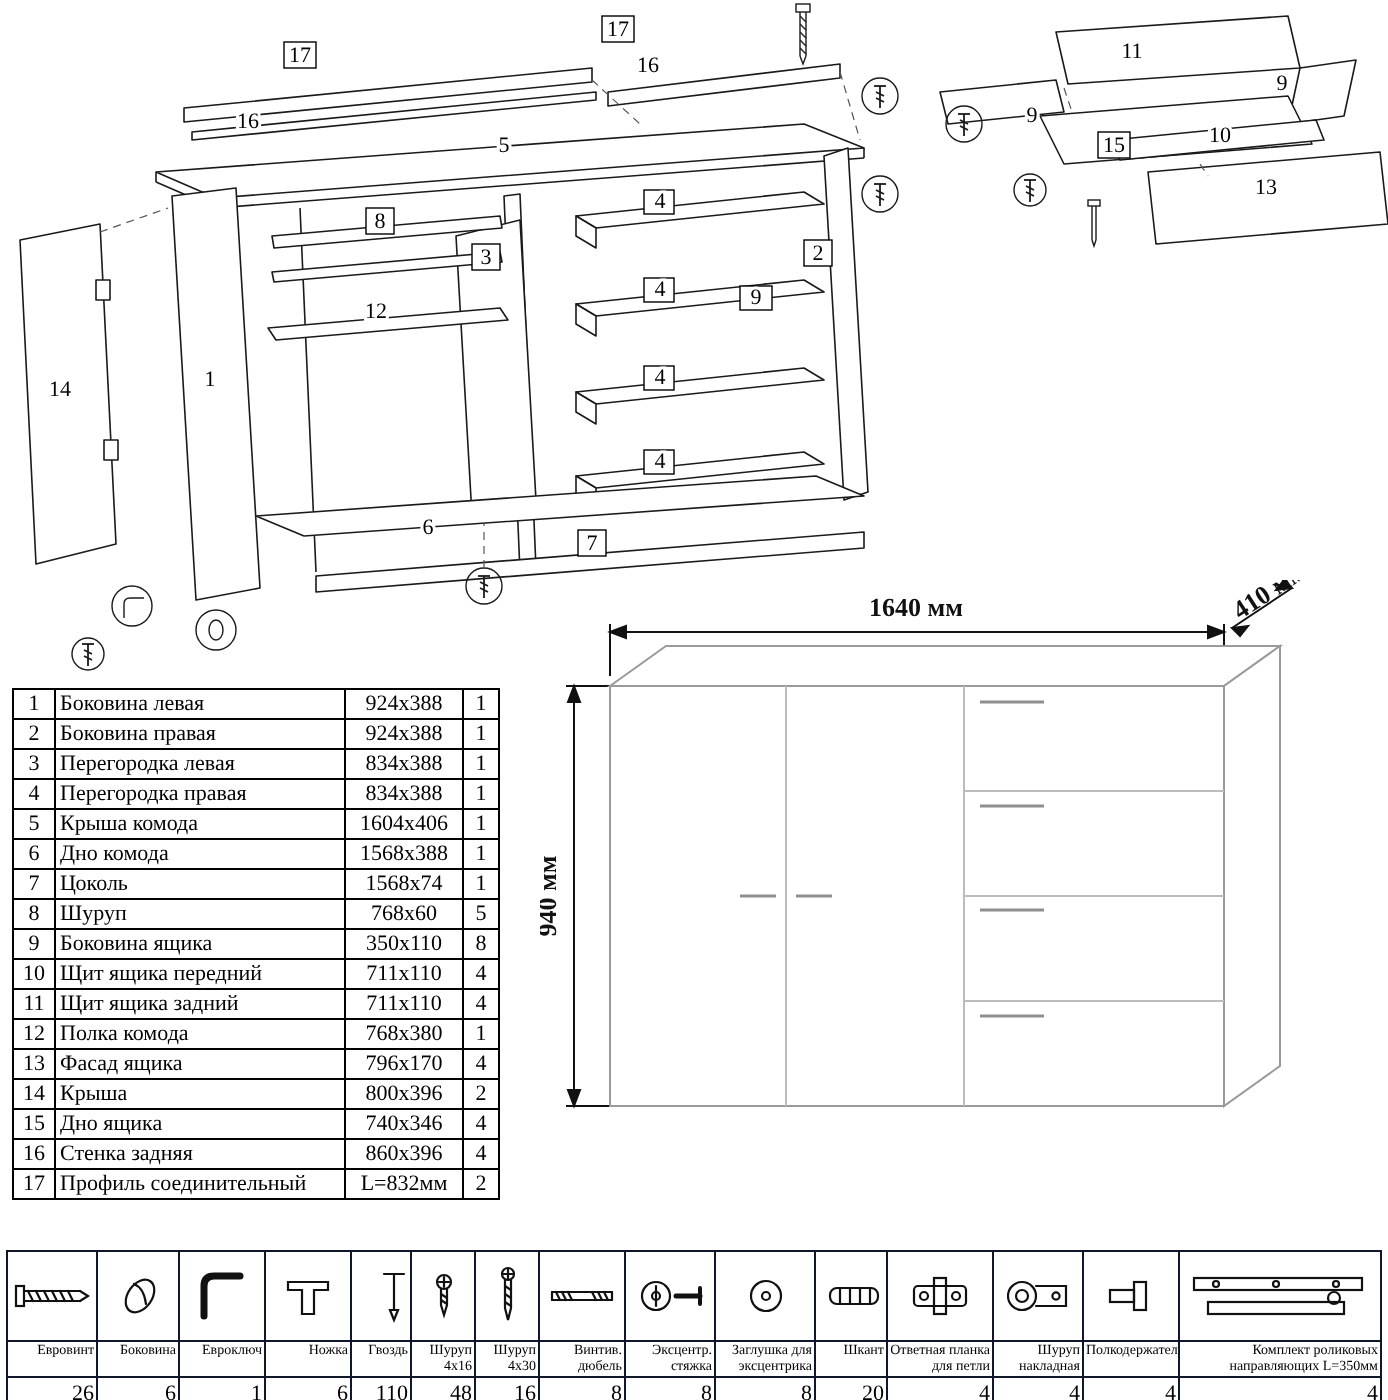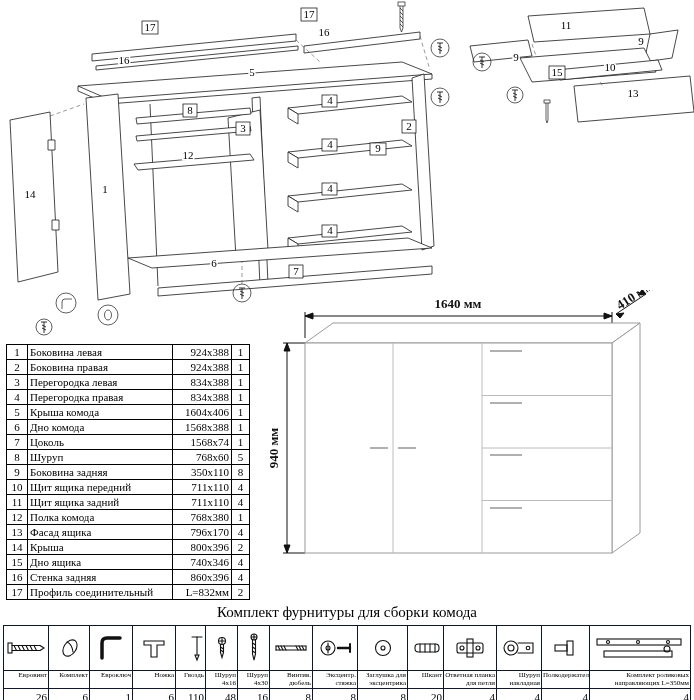--- a/index.html
+++ b/index.html
@@ -15,21 +15,21 @@
   .co{font:11px "Liberation Serif",serif;fill:#000;text-anchor:middle;
       paint-order:stroke;stroke:#fff;stroke-width:3px}
   .cb{fill:#fff;stroke:#000;stroke-width:.7}
 
   
   .parts{position:absolute;left:6px;top:344px;border-collapse:collapse;
          font:11px "Liberation Serif",serif}
   .parts td{border:1px solid #000;height:14px;line-height:13px;padding:0 2px;white-space:nowrap}
   .c-num{width:16px;text-align:center}
   .c-name{width:140px}
-  .c-size{width:54px;text-align:right}
+  .c-size{width:54px;text-align:center}
   .c-qty{width:13px;text-align:center}
 
   
   .render{position:absolute;left:270px;top:290px}
   .dim{font:600 13px "Liberation Serif",serif;fill:#111;text-anchor:middle}
   .dimln{stroke:#111;stroke-width:1;fill:#111}
   .furn{stroke:#9a9a9a;stroke-width:1;fill:#fff}
   .furn-in{stroke:#bcbcbc;stroke-width:1;fill:none}
   .handle{stroke:#8f8f8f;stroke-width:1.4;fill:none}
 
@@ -237,21 +237,21 @@
           <td class="c-qty">1</td>
         </tr>
         <tr>
           <td class="c-num">8</td>
           <td class="c-name">Шуруп</td>
           <td class="c-size">768x60</td>
           <td class="c-qty">5</td>
         </tr>
         <tr>
           <td class="c-num">9</td>
-          <td class="c-name">Боковина задняя</td>
+          <td class="c-name">Боковина ящика</td>
           <td class="c-size">350x110</td>
           <td class="c-qty">8</td>
         </tr>
         <tr>
           <td class="c-num">10</td>
           <td class="c-name">Щит ящика передний</td>
           <td class="c-size">711x110</td>
           <td class="c-qty">4</td>
         </tr>
         <tr>
@@ -328,21 +328,20 @@
       <line class="furn-in" x1="212" y1="210.5" x2="342" y2="210.5"></line>
       <line class="handle" x1="220" y1="61" x2="252" y2="61"></line>
       <line class="handle" x1="220" y1="113" x2="252" y2="113"></line>
       <line class="handle" x1="220" y1="165" x2="252" y2="165"></line>
       <line class="handle" x1="220" y1="218" x2="252" y2="218"></line>
       <line class="handle" x1="100" y1="158" x2="118" y2="158"></line>
       <line class="handle" x1="128" y1="158" x2="146" y2="158"></line>
     </g>
   </svg>
 
-  <div class="hw-title">Комплект фурнитуры для сборки комода</div>
 
   <table class="hw">
     <colgroup>
       <col style="width:45px">
         <col style="width:41px">
         <col style="width:43px">
         <col style="width:43px">
       <col style="width:30px">
         <col style="width:32px">
         <col style="width:32px">
@@ -466,21 +465,21 @@
               <circle cx="14" cy="14" r="1.5"></circle>
               <circle cx="44" cy="14" r="1.5"></circle>
               <circle cx="74" cy="14" r="1.5"></circle>
               <rect x="10" y="23" width="68" height="6"></rect>
               <circle cx="73" cy="21" r="3"></circle>
             </svg>
           </td>
     </tr>
     <tr class="hw-labels">
       <td>Евровинт</td>
-      <td>Комплект</td>
+      <td>Боковина</td>
       <td>Евроключ</td>
       <td>Ножка</td>
       <td>Гвоздь</td>
       <td>Шуруп 4x16</td>
       <td>Шуруп 4x30</td>
       <td>Винтив. дюбель</td>
       <td>Эксцентр. стяжка</td>
       <td>Заглушка для эксцентрика</td>
       <td>Шкант</td>
       <td>Ответная планка для петли</td>

